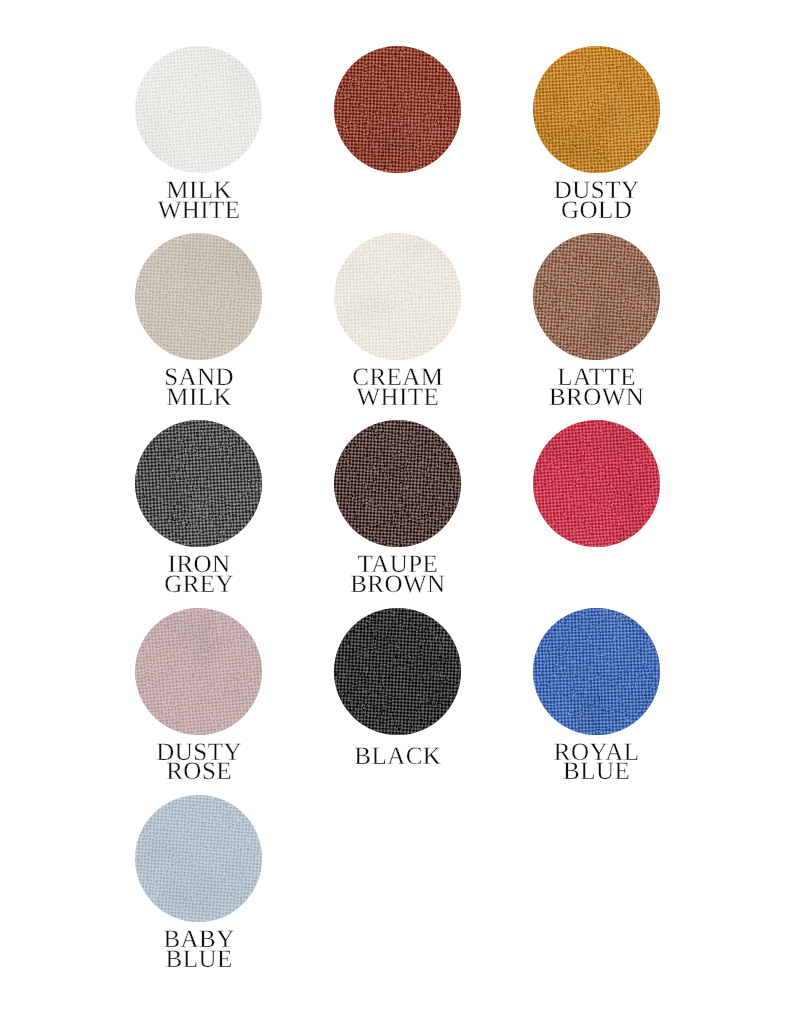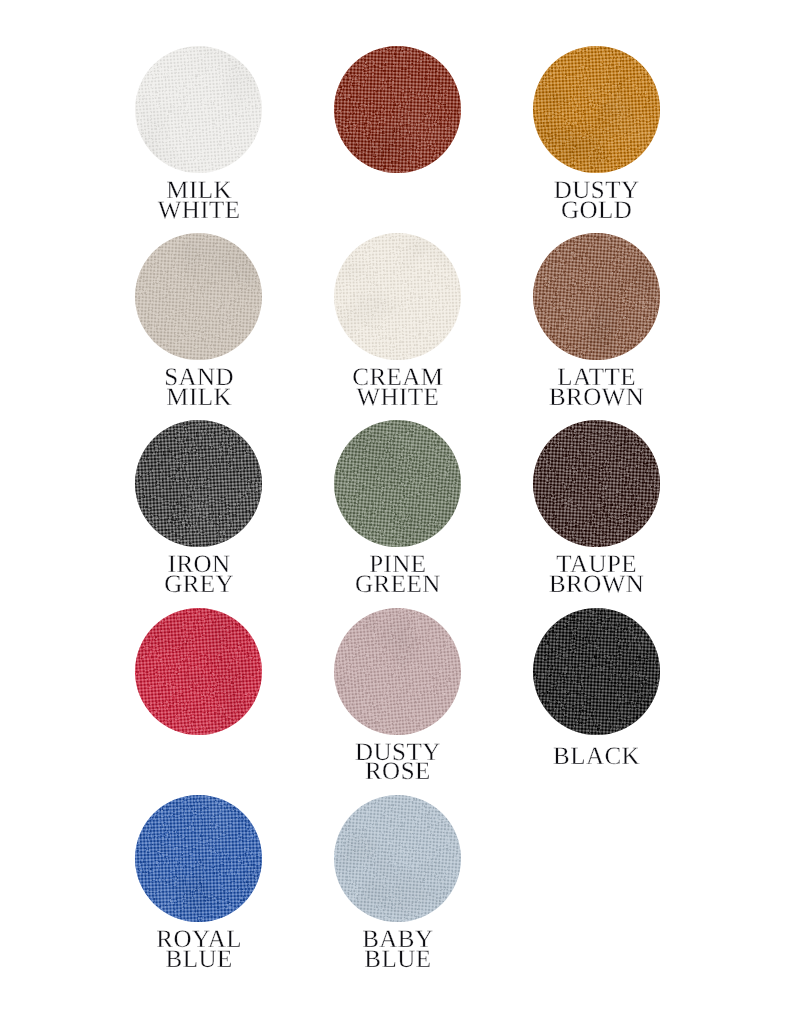--- a/index.html
+++ b/index.html
@@ -496,33 +496,20 @@
             <rect width="127" height="127" filter="url(#sf6)" opacity="0.12"></rect>
             <rect width="127" height="127" filter="url(#hf6)" opacity="0.08399999999999999"></rect>
           </svg>
         </div>
         <div class="swatch-label">
           <span class="label-line">IRON</span>
           <span class="label-line">GREY</span>
         </div>
       </div>
       <div class="swatch-cell">
-        <div class="swatch-disc" style="background: rgb(110, 126, 97);">
-          <svg viewBox="0 0 127 127" preserveAspectRatio="none" aria-hidden="true">
-            <rect width="127" height="127" fill="url(#wp7)" filter="url(#wf7)"></rect>
-            <rect width="127" height="127" filter="url(#sf7)" opacity="0.1"></rect>
-            <rect width="127" height="127" filter="url(#hf7)" opacity="0.06999999999999999"></rect>
-          </svg>
-        </div>
-        <div class="swatch-label">
-          <span class="label-line">PINE</span>
-          <span class="label-line">GREEN</span>
-        </div>
-      </div>
-      <div class="swatch-cell">
         <div class="swatch-disc" style="background: rgb(38, 6, 0);">
           <svg viewBox="0 0 127 127" preserveAspectRatio="none" aria-hidden="true">
             <rect width="127" height="127" fill="url(#wp8)" filter="url(#wf8)"></rect>
             <rect width="127" height="127" filter="url(#sf8)" opacity="0.12"></rect>
             <rect width="127" height="127" filter="url(#hf8)" opacity="0.08399999999999999"></rect>
           </svg>
         </div>
         <div class="swatch-label">
           <span class="label-line">TAUPE</span>
           <span class="label-line">BROWN</span>

